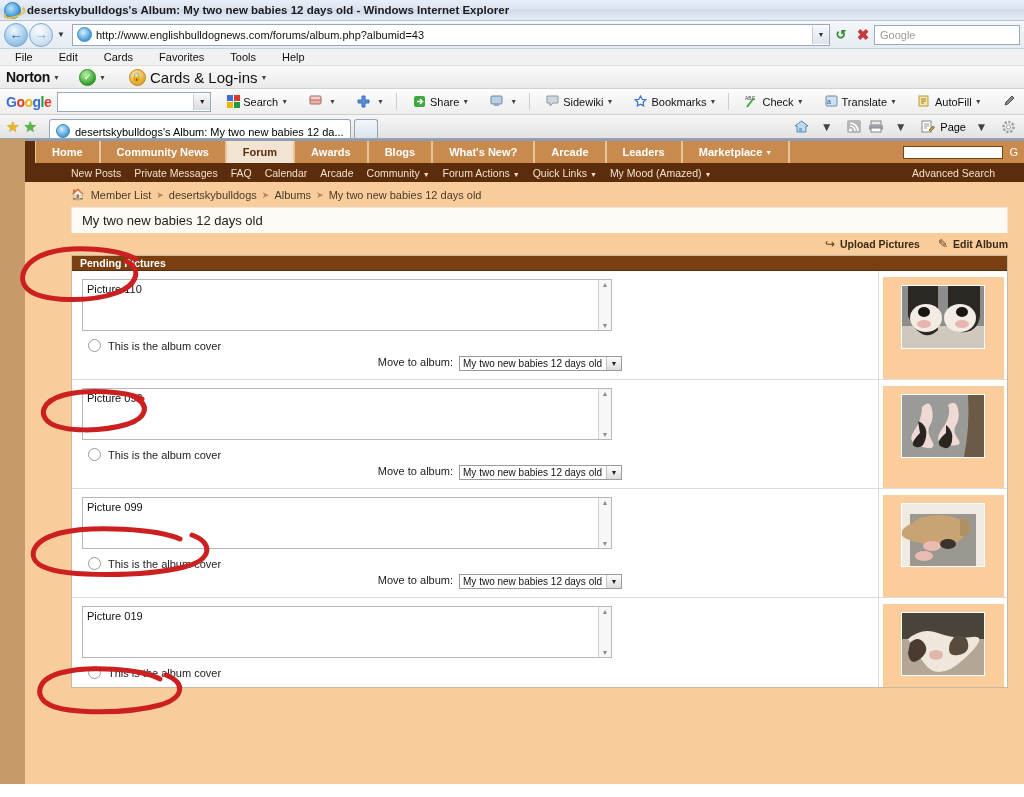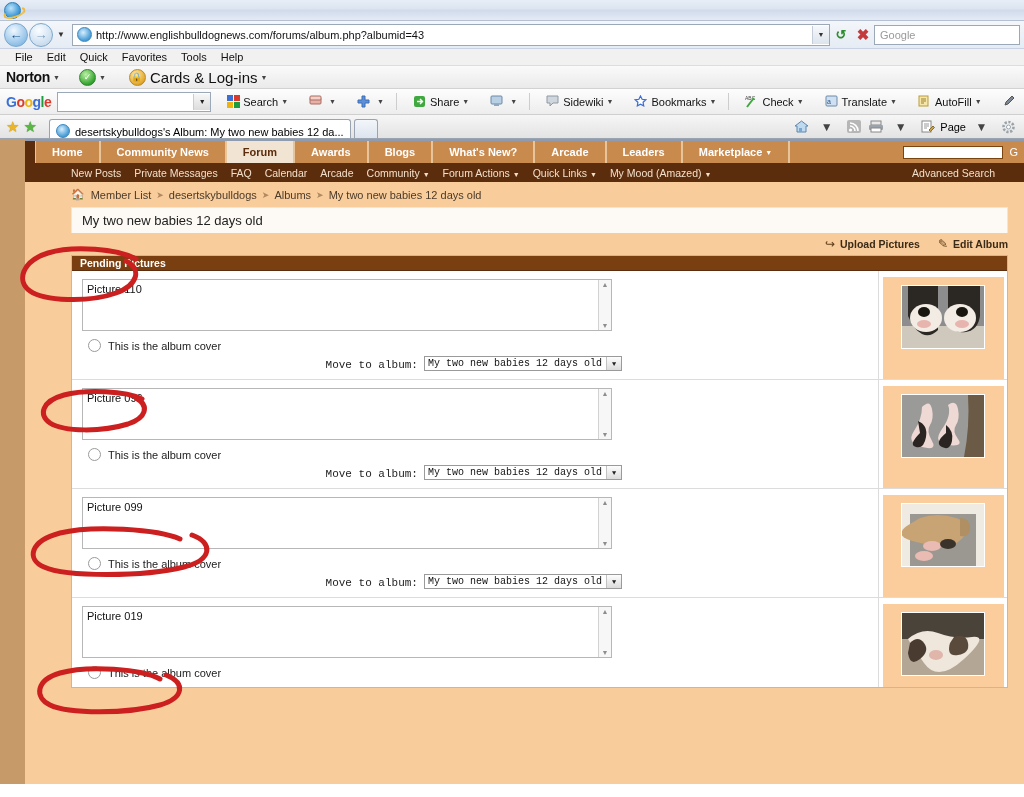--- a/index.html
+++ b/index.html
@@ -64,21 +64,21 @@
   .stop-x{width:22px;height:21px;display:flex;align-items:center;justify-content:center;
     color:#c43b3b;font-size:15px;font-weight:bold;flex:none;}
   .searchbox{
     width:146px;height:20px;border:1px solid #9aa8b8;background:#fff;
     display:flex;align-items:center;padding-left:5px;box-sizing:border-box;flex:none;
   }
   .searchbox span{color:#9a9a9a;font-size:11px;}
 
   
   .menubar{
-    height:17px;display:flex;align-items:center;gap:0;
+    height:17px;display:flex;align-items:center;gap:12px;
     background:#f1f1f1;border-bottom:1px solid #ddd;padding-left:8px;box-sizing:border-box;
   }
   .menubar .mi{font-size:11px;color:#111;padding:0 7px;white-space:nowrap;}
 
   
   .nortonbar{
     height:23px;display:flex;align-items:center;
     background:linear-gradient(to bottom,#fafafa,#eaeaea);
     border-bottom:1px solid #d2d2d2;padding-left:6px;box-sizing:border-box;
   }
@@ -220,21 +220,21 @@
     width:13px;border-left:1px solid #d2d2d2;background:#f7f7f7;
     display:flex;flex-direction:column;justify-content:space-between;align-items:center;
     padding:1px 0;box-sizing:border-box;
   }
   .ta .tascroll i{font-style:normal;font-size:7px;color:#8d8d8d;}
   .coverrow{display:flex;align-items:center;margin-top:8px;font-size:11px;color:#222;}
   .radio{
     width:11px;height:11px;border-radius:50%;border:1px solid #9a9a9a;background:#fff;
     margin-right:7px;margin-left:6px;flex:none;
   }
-  .moverow{display:flex;align-items:flex-end;justify-content:flex-end;width:540px;margin-top:4px;font-family:Liberation Mono, monospace;}
+  .moverow{display:flex;align-items:flex-start;justify-content:flex-end;width:540px;margin-top:4px;}
   .movelbl{font-size:11px;color:#222;margin-right:6px;}
   .sel{
     height:15px;border:1px solid #9a9a9a;background:#fff;display:flex;align-items:center;
     font-size:10px;color:#111;padding-left:3px;box-sizing:border-box;
   }
   .sel .arrow{
     width:14px;height:13px;margin-left:4px;border-left:1px solid #c2c2c2;
     background:linear-gradient(to bottom,#fdfdfd,#dcdcdc);
     display:flex;align-items:center;justify-content:center;font-size:7px;color:#222;
   }
@@ -247,20 +247,21 @@
 
   
   .marker{position:absolute;pointer-events:none;}
   .marker svg{display:block;overflow:visible;}
 </style>
 </head>
 <body>
 
 <div class="titlebar">
   <div class="ie-logo"></div>
+  <div class="t-text">desertskybulldogs's Album: My two new babies 12 days old - Windows Internet Explorer</div>
 </div>
 
 <div class="addrrow">
   <div class="navbtn">←</div>
   <div class="navbtn fwd">→</div>
   <div class="dropcaret">▼</div>
   <div class="urlbox">
     <div class="favicon"></div>
     <div class="utext">http://www.englishbulldognews.com/forums/album.php?albumid=43</div>
     <div class="udrop">▼</div>
@@ -268,21 +269,21 @@
   <div class="go-refresh">↺</div>
   <div class="stop-x">✖</div>
   <div class="searchbox">
     <span>Google</span>
   </div>
 </div>
 
 <div class="menubar">
   <div class="mi">File</div>
   <div class="mi">Edit</div>
-  <div class="mi">Quick</div>
+  <div class="mi">Cards</div>
   <div class="mi">Favorites</div>
   <div class="mi">Tools</div>
   <div class="mi">Help</div>
 </div>
 
 <div class="nortonbar">
   <div class="norton-word">Norton</div>
   <div class="tiny-caret">▼</div>
   <div class="green-check">✓</div>
   <div class="tiny-caret">▼</div>

